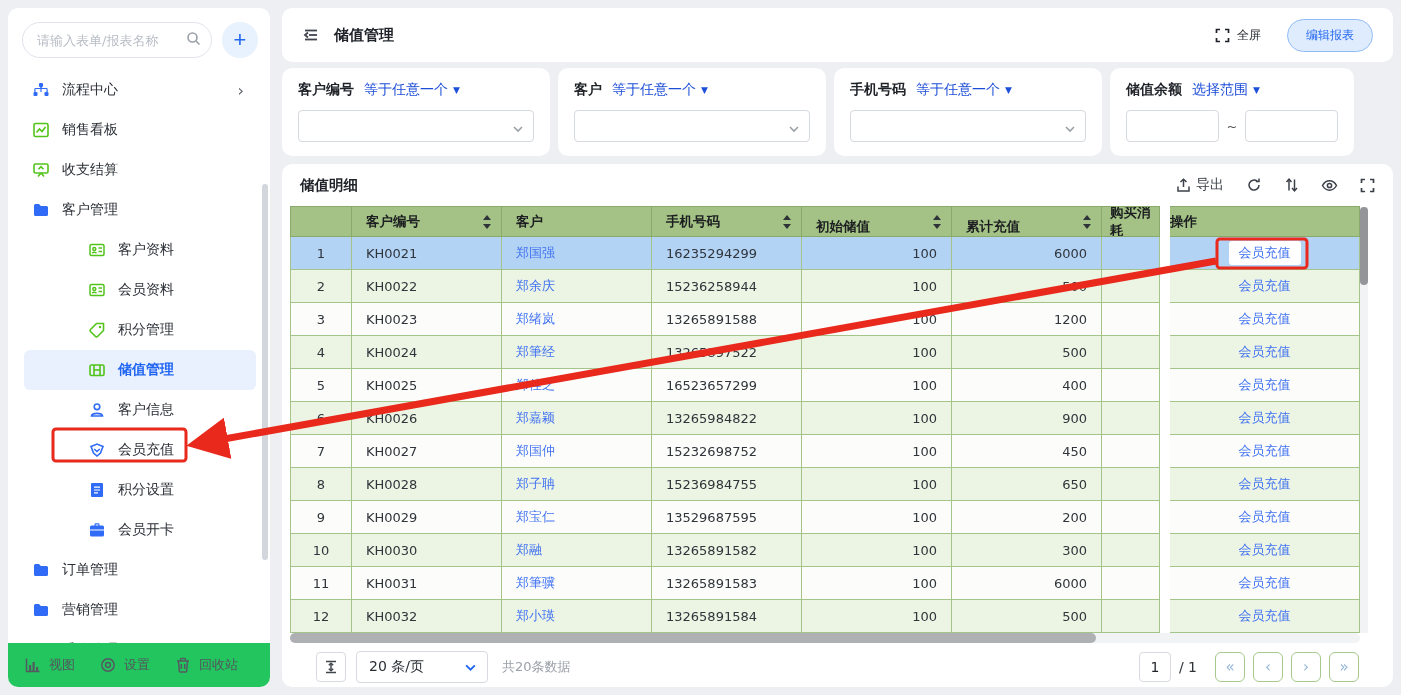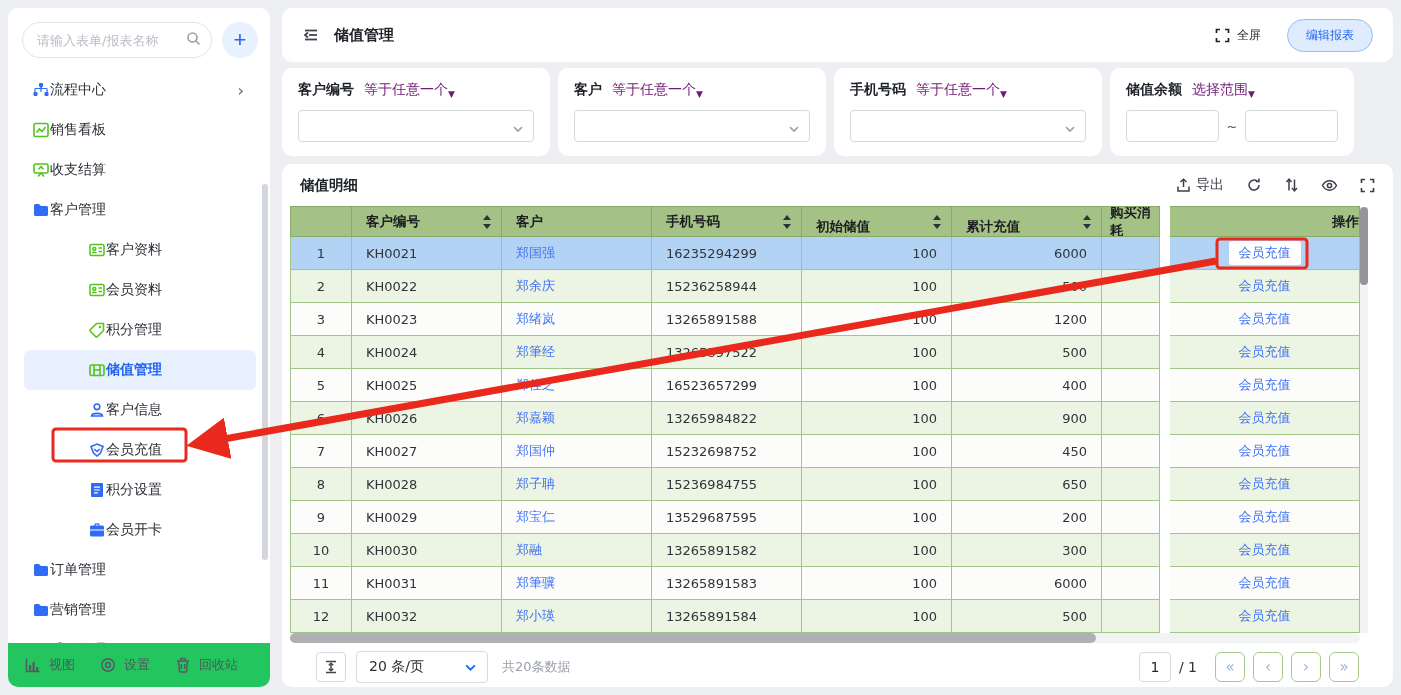--- a/index.html
+++ b/index.html
@@ -12,21 +12,21 @@
   .sidebar { left:8px; top:8px; width:262px; height:679px; display:flex; flex-direction:column; }
   .search-row { display:flex; align-items:center; gap:10px; padding:14px 12px 6px 14px; }
   .search-box { position:relative; flex:1; }
   .search-box input { width:100%; height:36px; border:1px solid #e1e4ea; border-radius:18px;
       padding:0 32px 0 14px; font-size:13px; color:#333; outline:none; font-family:inherit; }
   .search-box input::placeholder { color:#b9bdc6; }
   .search-box .mag { position:absolute; right:11px; top:9px; color:#9aa0a8; }
   .plus-btn { width:36px; height:36px; border-radius:50%; background:#e8f1fe; color:#2468f2;
       border:none; font-size:22px; line-height:34px; text-align:center; cursor:pointer; }
   .menu { flex:1; padding:6px 0; position:relative; overflow:hidden; }
-  .m-item { height:40px; display:flex; align-items:center; margin:0 14px 0 16px;
+  .m-item { height:40px; display:flex; align-items:center; gap:12px; margin:0 14px 0 16px;
       padding-left:8px; border-radius:6px; font-size:14px; color:#2b2f36; cursor:pointer; }
   .m-item.lvl2 { padding-left:64px; }
   .m-item.active { background:#e9f1fe; color:#2166f3; font-weight:bold; }
   .m-item .chev { margin-left:auto; padding-right:12px; color:#5f646c; font-size:16px; }
   .icn { display:inline-flex; width:18px; height:18px; flex:0 0 18px; }
   .icn svg { width:18px; height:18px; }
   .c-blue { color:#2f6bf6; } .c-green { color:#52c41a; } .c-gray { color:#555a61; }
   .side-scroll { position:absolute; right:2px; top:176px; width:6px; height:376px;
       background:#d3d6dc; border-radius:3px; }
   .side-footer { height:44px; background:#22c55e; border-radius:0 0 10px 10px;
@@ -39,21 +39,21 @@
   .page-title { font-size:15px; font-weight:bold; color:#1f2329; margin-left:14px; }
   .tb-right { margin-left:auto; display:flex; align-items:center; }
   .fullscreen-lnk { display:flex; align-items:center; gap:7px; font-size:12px; color:#1f2329; cursor:pointer; }
   .edit-btn { margin-left:26px; padding:7px 18px; border-radius:17px; background:#dfecfd;
       border:1px solid #91bcf8; color:#2468f2; font-size:12px; cursor:pointer; font-family:inherit; }
 
   
   .filter { top:68px; height:88px; padding:13px 16px; }
   .f-head { display:flex; align-items:center; gap:10px; }
   .f-label { font-size:14px; font-weight:bold; color:#1f2329; }
-  .f-op { font-size:14px; color:#701a75; cursor:pointer; display:flex; align-items:flex-end; }
+  .f-op { font-size:14px; color:#1d4ed8; cursor:pointer; display:flex; align-items:center; gap:5px; }
   .f-op .tri { font-size:9px; }
   .f-ctrl { margin-top:11px; display:flex; align-items:center; gap:8px; }
   .f-select { position:relative; width:100%; height:32px; border:1px solid #d5d9e0; border-radius:4px;
       background:#fff; cursor:pointer; }
   .f-select .dn { position:absolute; right:9px; top:9px; color:#9aa0a8; }
   .f-input { height:32px; border:1px solid #d5d9e0; border-radius:4px; flex:1; min-width:0;
       font-family:inherit; font-size:13px; padding:0 8px; outline:none; }
   .f-sep { color:#555; font-size:13px; }
 
   
@@ -475,21 +475,21 @@
           <div class="cell w-total">
             <span>累计充值</span>
             <span class="sorter"></span>
           </div>
           <div class="cell w-cons">
             <span>购买消耗</span>
           </div>
           <div class="cell w-gap">
             <span></span>
           </div>
-          <div class="cell w-act" style="justify-content: flex-end;">
+          <div class="cell w-act" style="justify-content: flex-start;">
             <span>操作</span>
           </div>
         </div>
         <div class="trow r-sel">
           <div class="cell w-idx">1</div>
           <div class="cell w-code">KH0021</div>
           <div class="cell w-name">
             <span class="name-link">郑国强</span>
           </div>
           <div class="cell w-phone">16235294299</div>

